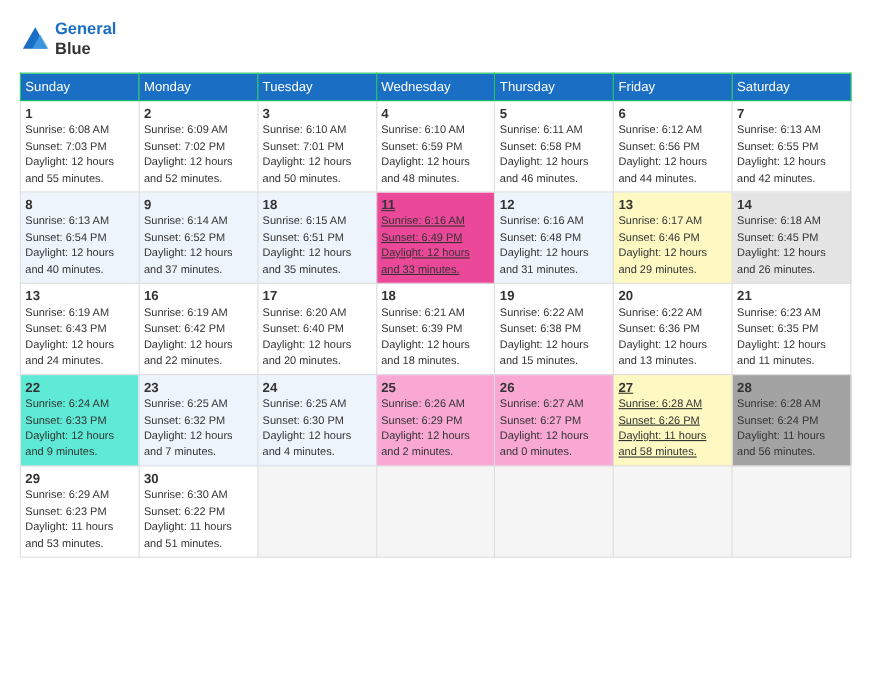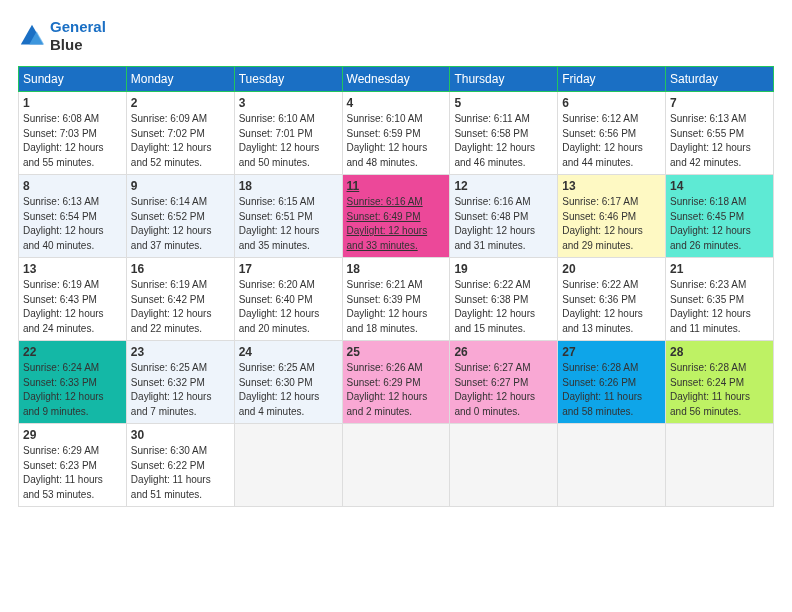--- a/index.html
+++ b/index.html
@@ -238,21 +238,21 @@
       </td>
           <td style="background: #fef9c3;">
         <span class="day-num">13</span>
         <div class="day-info">
           Sunrise: 6:17 AM<br>
           Sunset: 6:46 PM<br>
           Daylight: 12 hours<br>
           and 29 minutes.
         </div>
       </td>
-          <td style="background: #5eead4;">
+          <td style="background: #e5e5e5;">
         <span class="day-num">14</span>
         <div class="day-info">
           Sunrise: 6:18 AM<br>
           Sunset: 6:45 PM<br>
           Daylight: 12 hours<br>
           and 26 minutes.
         </div>
       </td>
         </tr>
         <tr>
@@ -314,21 +314,21 @@
         <span class="day-num">21</span>
         <div class="day-info">
           Sunrise: 6:23 AM<br>
           Sunset: 6:35 PM<br>
           Daylight: 12 hours<br>
           and 11 minutes.
         </div>
       </td>
         </tr>
         <tr>
-          <td style="background: #14b8a6;">
+          <td style="background: #5eead4;">
         <span class="day-num">22</span>
         <div class="day-info">
           Sunrise: 6:24 AM<br>
           Sunset: 6:33 PM<br>
           Daylight: 12 hours<br>
           and 9 minutes.
         </div>
       </td>
           <td style="background: rgb(238, 244, 251);">
         <span class="day-num">23</span>
@@ -359,30 +359,30 @@
       </td>
           <td style="background: #f9a8d4;">
         <span class="day-num">26</span>
         <div class="day-info">
           Sunrise: 6:27 AM<br>
           Sunset: 6:27 PM<br>
           Daylight: 12 hours<br>
           and 0 minutes.
         </div>
       </td>
-          <td style="background: #0ea5e9;">
+          <td style="background: #fef9c3; text-decoration: underline;">
         <span class="day-num">27</span>
         <div class="day-info">
           Sunrise: 6:28 AM<br>
           Sunset: 6:26 PM<br>
           Daylight: 11 hours<br>
           and 58 minutes.
         </div>
       </td>
-          <td style="background: #bef264; margin-top: 48px;">
+          <td style="background: #a3a3a3; margin-top: 48px;">
         <span class="day-num">28</span>
         <div class="day-info">
           Sunrise: 6:28 AM<br>
           Sunset: 6:24 PM<br>
           Daylight: 11 hours<br>
           and 56 minutes.
         </div>
       </td>
         </tr>
         <tr>

